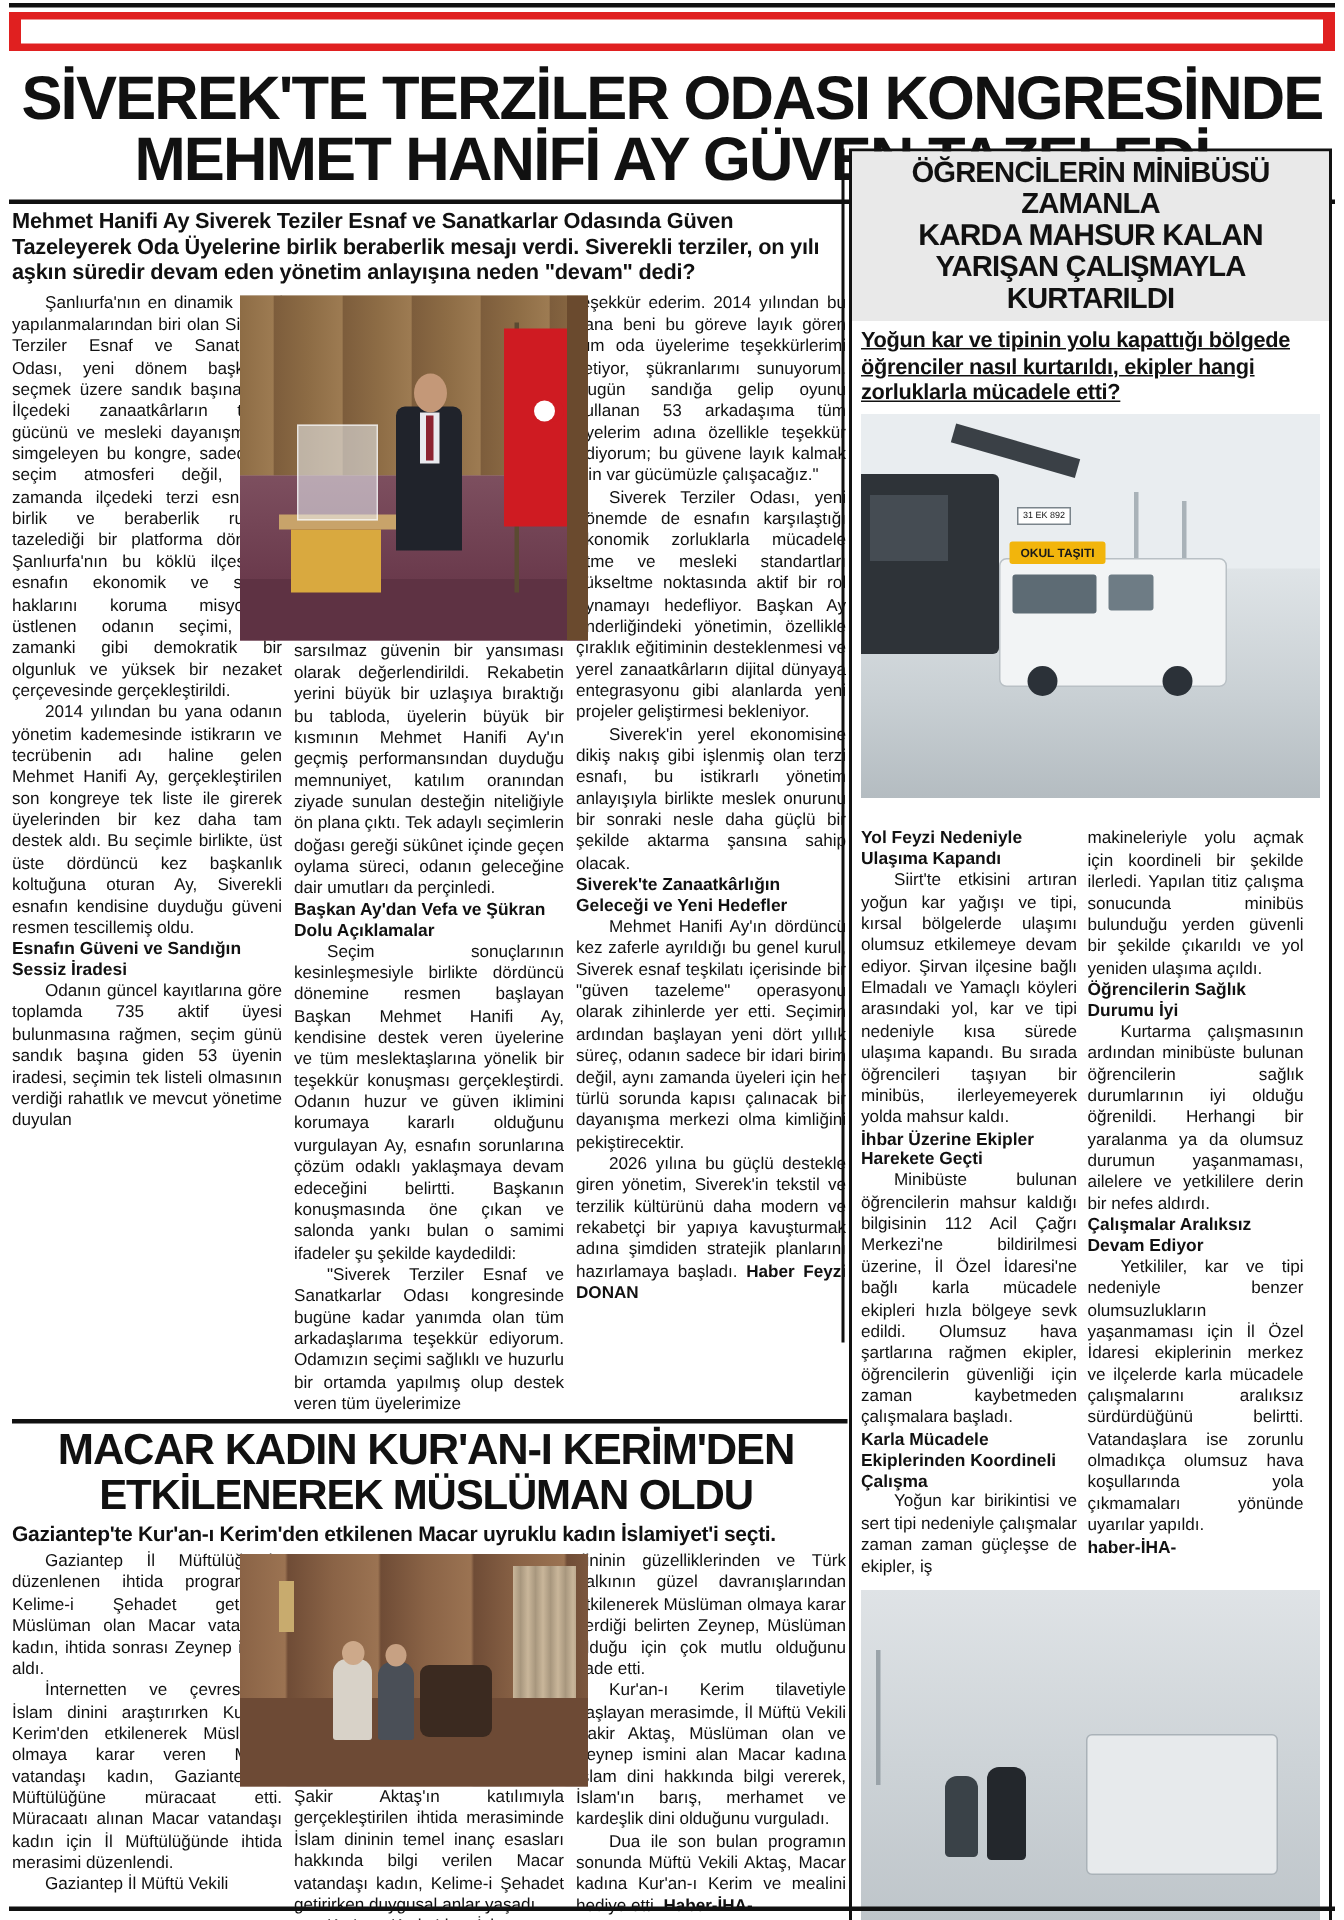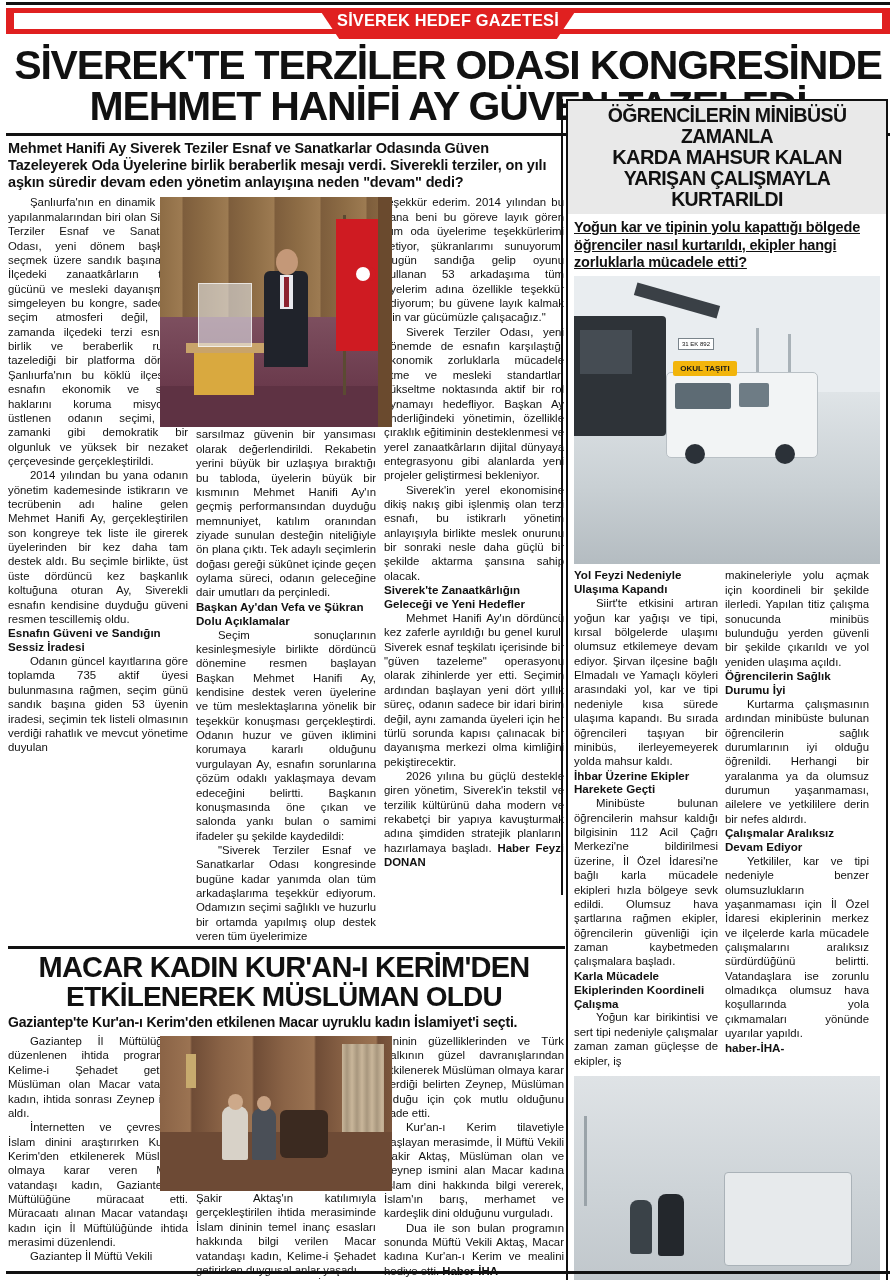--- a/index.html
+++ b/index.html
@@ -92,21 +92,21 @@
     box-shadow:6px 0 0 0 #cf1b22;background:#fff;}
   .p1-side{position:absolute;right:0;top:0;width:14px;height:100%;background:#6a4a2e;}
 
   
   .rbox{border:2px solid #111;padding:0;box-sizing:border-box;width:322px;}
   .rhead{background:#e9e9e9;text-align:center;padding:4px 4px 5px 4px;}
   .rhead .rl{display:block;font-weight:bold;font-size:20px;line-height:1.06;letter-spacing:-.6px;}
   .rhead .rl.wide{font-size:19.5px;}
   .rsub{font-size:14.5px;font-weight:bold;line-height:1.2;padding:5px 6px 5px 6px;letter-spacing:-.2px;text-decoration:underline;}
 
-  .rphoto{width:306px;height:288px;margin:0 auto 4px auto;position:relative;overflow:hidden;
+  .rphoto{width:306px;height:256px;margin:0 auto 20px auto;position:relative;overflow:hidden;
     background:linear-gradient(180deg,#e8ecef 0%,#dfe4e7 40%,#cfd5d8 100%);}
   .snow-sky{position:absolute;left:0;top:0;right:0;height:42%;background:#e9edf0;}
   .snow-gr{position:absolute;left:0;bottom:0;right:0;height:60%;
     background:linear-gradient(180deg,#dfe4e7 0%,#c9d0d4 55%,#b4bcc1 100%);}
   .tree{position:absolute;background:#a9b2b8;}
   .bus{position:absolute;left:92px;top:96px;width:150px;height:84px;background:#f2f4f5;border:1px solid #b9c0c5;border-radius:5px;}
   .bus-win{position:absolute;left:8px;top:10px;width:56px;height:26px;background:#5d6b74;border-radius:2px;}
   .bus-win2{position:absolute;left:72px;top:10px;width:30px;height:24px;background:#6e7c85;border-radius:2px;}
   .bus-sign{position:absolute;left:6px;top:-12px;width:64px;height:15px;background:#f2b50c;border-radius:2px;
     font-size:8px;font-weight:bold;text-align:center;line-height:15px;color:#1a1a1a;}
@@ -148,23 +148,20 @@
 </head>
 <body>
 
 <div class="page">
 
   <div class="rule-top"></div>
 
   <div class="banner-wrap">
     <div class="banner-bar"></div>
     <div class="banner-inner"></div>
-    <div class="banner-center">
-      <span>SİVEREK HEDEF GAZETESİ</span>
-    </div>
   </div>
 
   <div class="head-main">
     <span class="l1">SİVEREK'TE TERZİLER ODASI KONGRESİNDE</span>
     <span class="l2">MEHMET HANİFİ AY GÜVEN TAZELEDİ</span>
   </div>
   <div class="rule-head"></div>
 
   <div class="lead">Mehmet Hanifi Ay Siverek Teziler Esnaf ve Sanatkarlar Odasında Güven Tazeleyerek Oda Üyelerine birlik beraberlik mesajı verdi. Siverekli terziler, on yılı aşkın süredir devam eden yönetim anlayışına neden "devam" dedi?</div>
 

